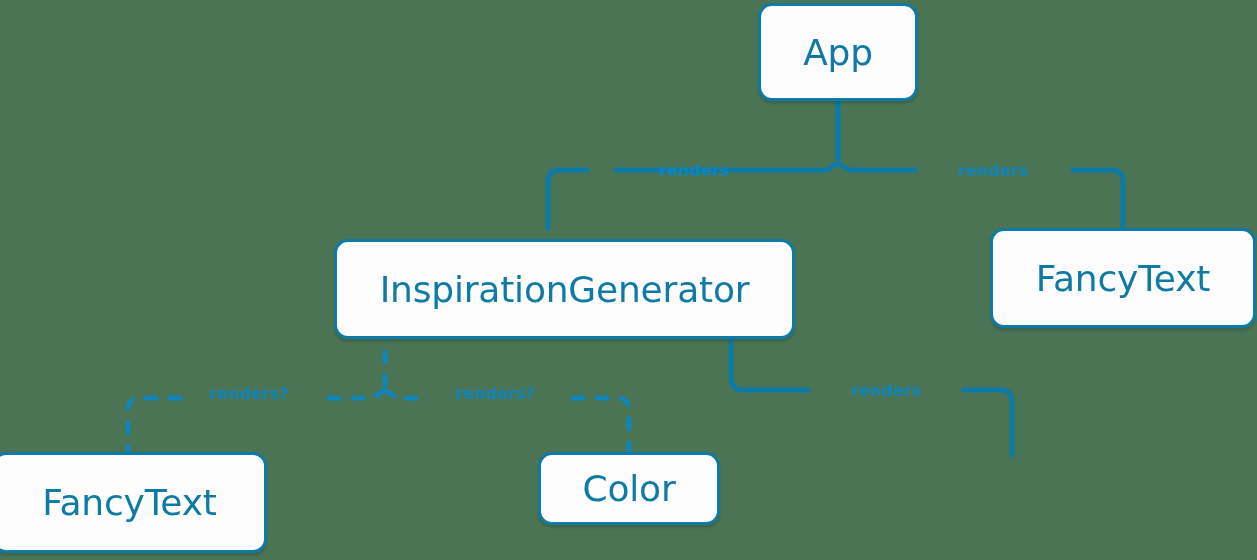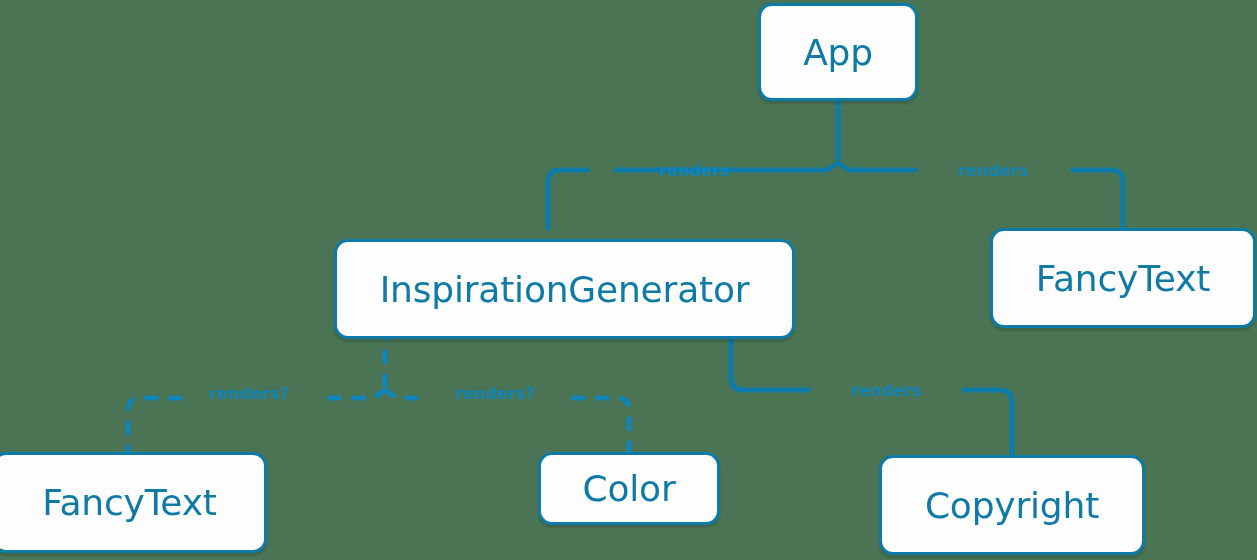--- a/index.html
+++ b/index.html
@@ -98,17 +98,14 @@
   </div>
 
   <div class="node-box" style="left:-8px; top:452px; width:275px; height:101px;">
     <span class="node-label">FancyText</span>
   </div>
 
   <div class="node-box" style="left:538px; top:452px; width:182px; height:73px;">
     <span class="node-label">Color</span>
   </div>
 
-  <div class="node-box" style="left:879px; top:455px; width:266px; height:100px;">
-    <span class="node-label">Copyright</span>
-  </div>
 
 </div>
 
 </body></html>

